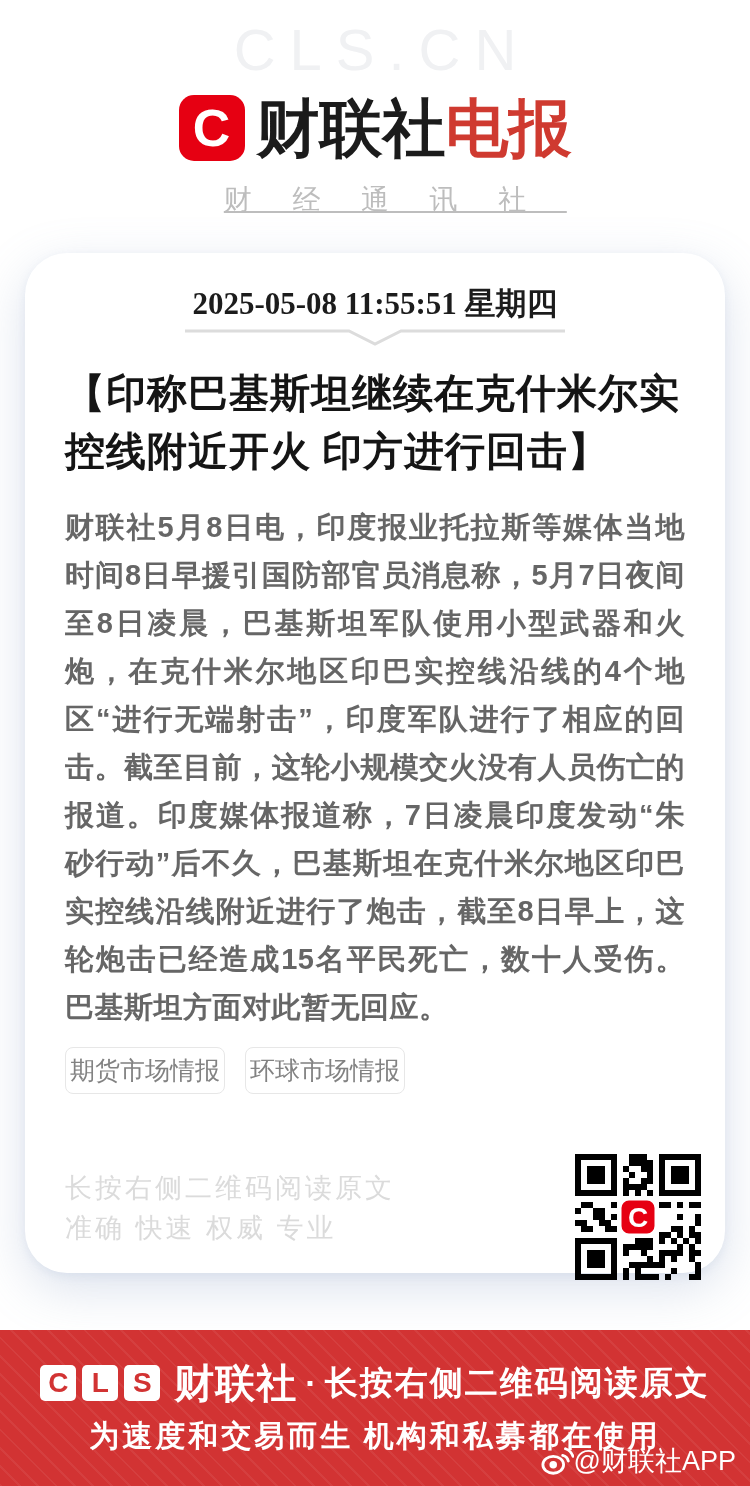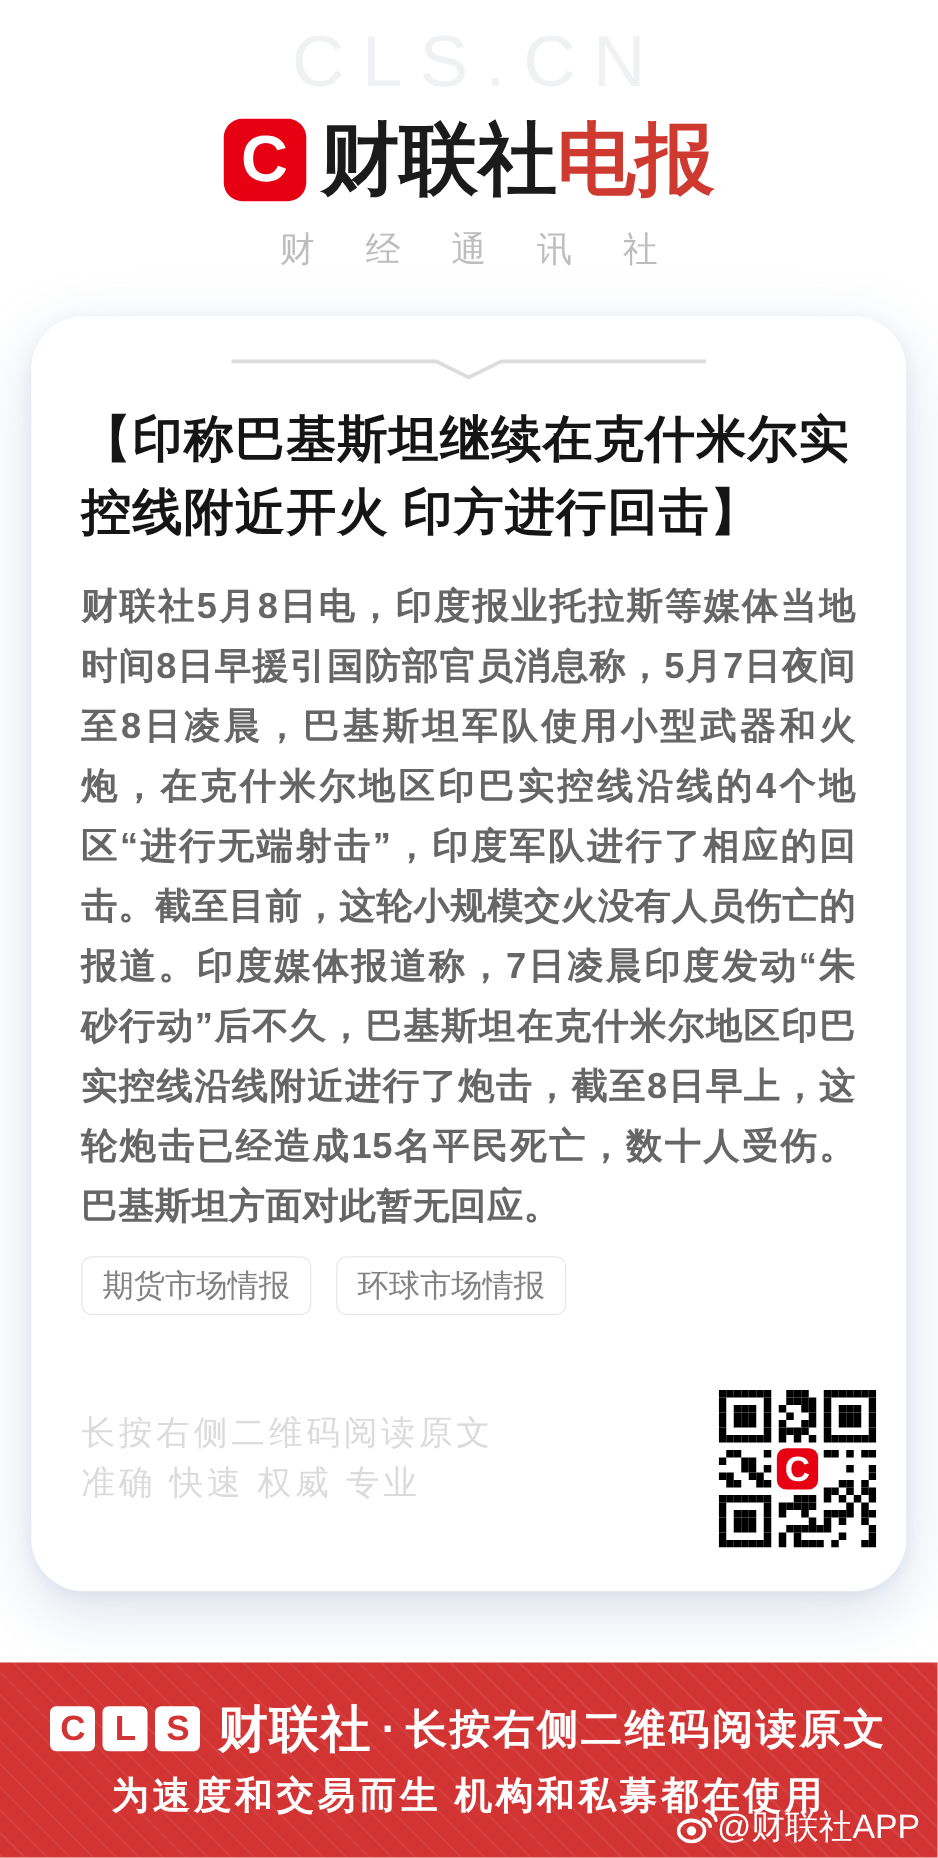--- a/index.html
+++ b/index.html
@@ -28,21 +28,21 @@
     background:#e60012; color:#fff;
     font-size:52px; font-weight:bold;
     display:flex; align-items:center; justify-content:center;
   }
   .logo-text { font-size:63px; font-weight:900; line-height:1; letter-spacing:0; }
   .logo-black { color:#1b1b1b; }
   .logo-red { color:#cf3a30; }
   .slogan {
     margin-top:12px;
     font-size:28px; color:#bdbdbd;
-    letter-spacing:1.45em; text-indent:1.45em;
+    letter-spacing:1.45em; text-indent:1.45em;text-decoration:underline;
   }
 
   
   .card {
     width:700px; height:1020px; margin:0 auto;
     background:#fff; border-radius:42px;
     box-shadow:0 16px 50px rgba(140,160,195,.30), 0 3px 10px rgba(140,160,195,.14);
     padding:30px 40px 26px;
     position:relative;
   }
@@ -59,21 +59,21 @@
     color:#151515; letter-spacing:1px;
   }
   .body-text {
     margin:22px 0 0;
     font-size:29px; line-height:48px; letter-spacing:.5px;
     color:#666; text-align:justify;font-weight:bold;
   }
   .tags { display:flex; gap:20px; margin-top:16px; }
   .tag {
     border:1px solid #e7e7e7; border-radius:8px;
-    padding:6px 16px;
+    padding:6px 4px;
     font-size:25px; color:#828282; background:#fff;
   }
   .card-footer {
     display:flex; justify-content:space-between; align-items:flex-end;
     margin-top:60px;
   }
   .qr-hint {
     color:#dbdbdb; font-size:27px; line-height:40px; letter-spacing:3px;
     margin-bottom:32px;
   }
@@ -115,20 +115,21 @@
 <header class="masthead">
   <div class="watermark">CLS.CN</div>
   <div class="logo-row">
     <span class="logo-c">C</span>
     <span class="logo-text"><span class="logo-black">财联社</span><span class="logo-red">电报</span></span>
   </div>
   <div class="slogan">财经通讯社</div>
 </header>
 
 <main class="card">
+  <div class="date">2025-05-08 11:55:51 星期四</div>
   <div class="divider">
     <svg width="380" height="18" viewBox="0 0 380 18">
       <path d="M0 2 H164 L190 15 L216 2 H380" fill="none" stroke="#dcdcdc" stroke-width="3"></path>
     </svg>
   </div>
   <h1 class="headline">【印称巴基斯坦继续在克什米尔实控线附近开火 印方进行回击】</h1>
   <p class="body-text">财联社5月8日电，印度报业托拉斯等媒体当地时间8日早援引国防部官员消息称，5月7日夜间至8日凌晨，巴基斯坦军队使用小型武器和火炮，在克什米尔地区印巴实控线沿线的4个地区“进行无端射击”，印度军队进行了相应的回击。截至目前，这轮小规模交火没有人员伤亡的报道。印度媒体报道称，7日凌晨印度发动“朱砂行动”后不久，巴基斯坦在克什米尔地区印巴实控线沿线附近进行了炮击，截至8日早上，这轮炮击已经造成15名平民死亡，数十人受伤。巴基斯坦方面对此暂无回应。</p>
   <div class="tags">
     <span class="tag">期货市场情报</span>
     <span class="tag">环球市场情报</span>

